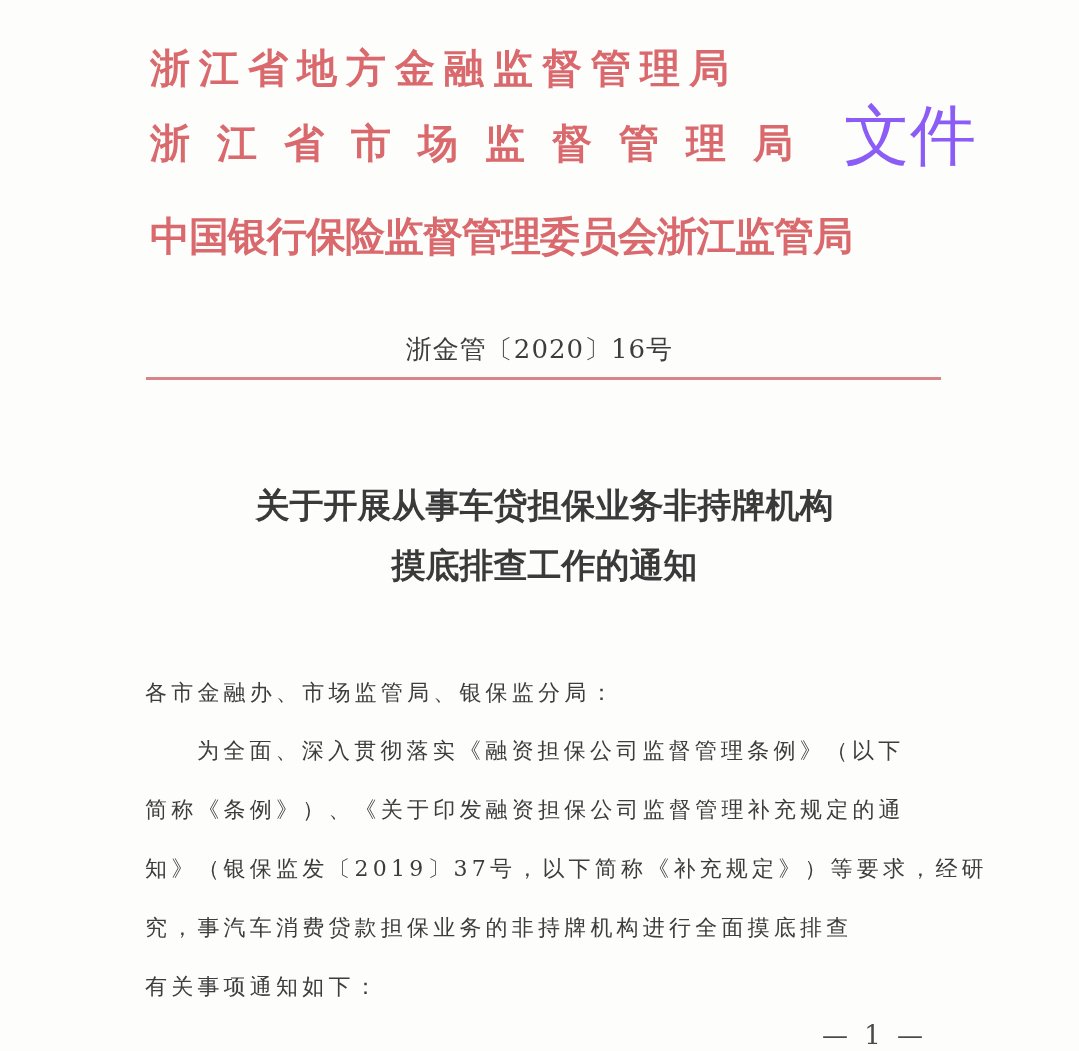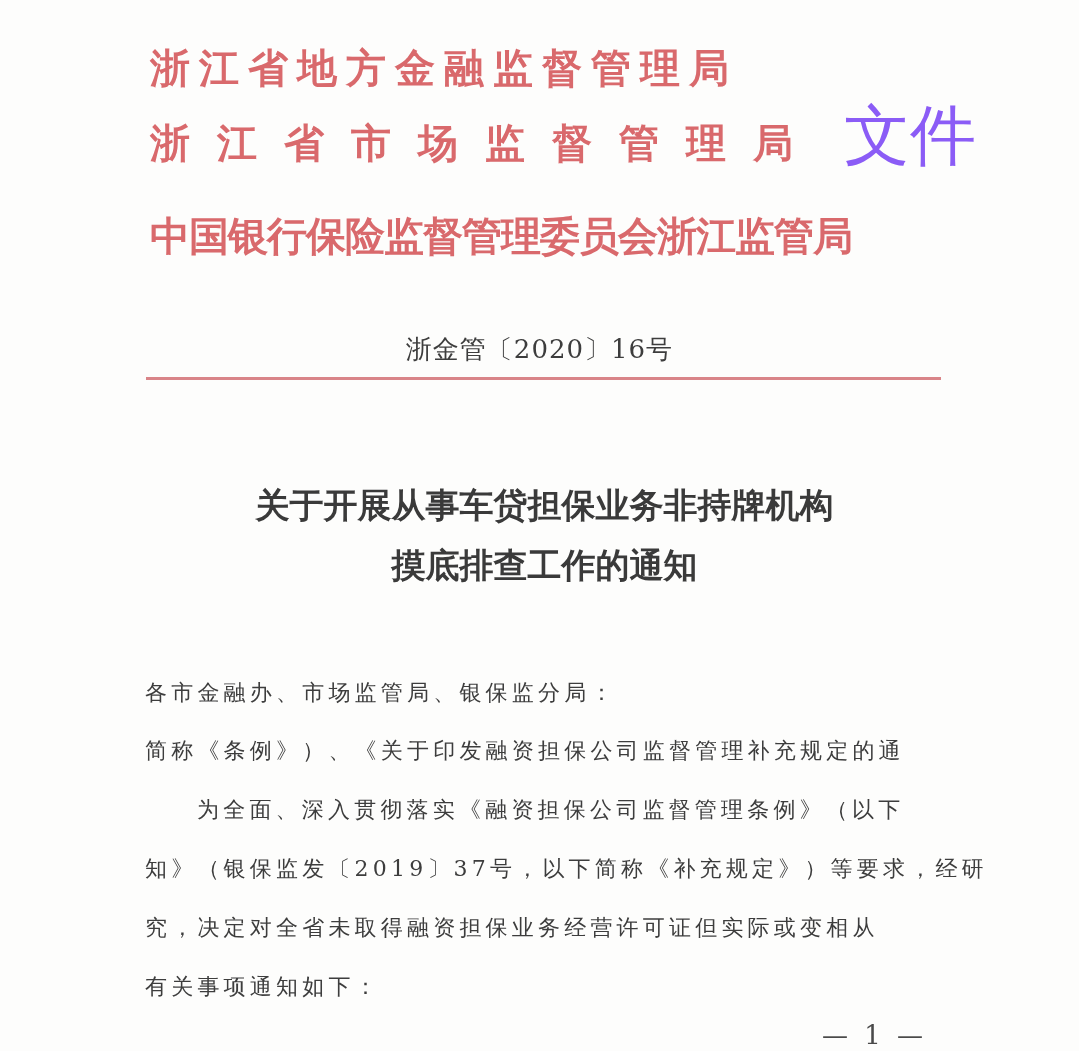--- a/index.html
+++ b/index.html
@@ -73,21 +73,21 @@
 
   <div class="docnum">浙金管〔2020〕16号</div>
   <div class="red-rule"></div>
 
   <div class="title t1">关于开展从事车贷担保业务非持牌机构</div>
   <div class="title t2">摸底排查工作的通知</div>
 
   <div class="body-text addressee">各市金融办、市场监管局、银保监分局：</div>
 
   <div class="body-text para">
+    <span class="line indent">为全面、深入贯彻落实《融资担保公司监督管理条例》（以下</span>
     <span class="line">简称《条例》）、《关于印发融资担保公司监督管理补充规定的通</span>
-    <span class="line indent">为全面、深入贯彻落实《融资担保公司监督管理条例》（以下</span>
     <span class="line">知》（银保监发〔2019〕37号，以下简称《补充规定》）等要求，经研</span>
-    <span class="line">究，决定对全省未取得融资担保业务经营许可证但实际或变相从</span>
+    <span class="line">究，事汽车消费贷款担保业务的非持牌机构进行全面摸底排查</span>
     <span class="line">有关事项通知如下：</span>
   </div>
 
   <div class="pagenum">— 1 —</div>
 </div>
 
 </body></html>

